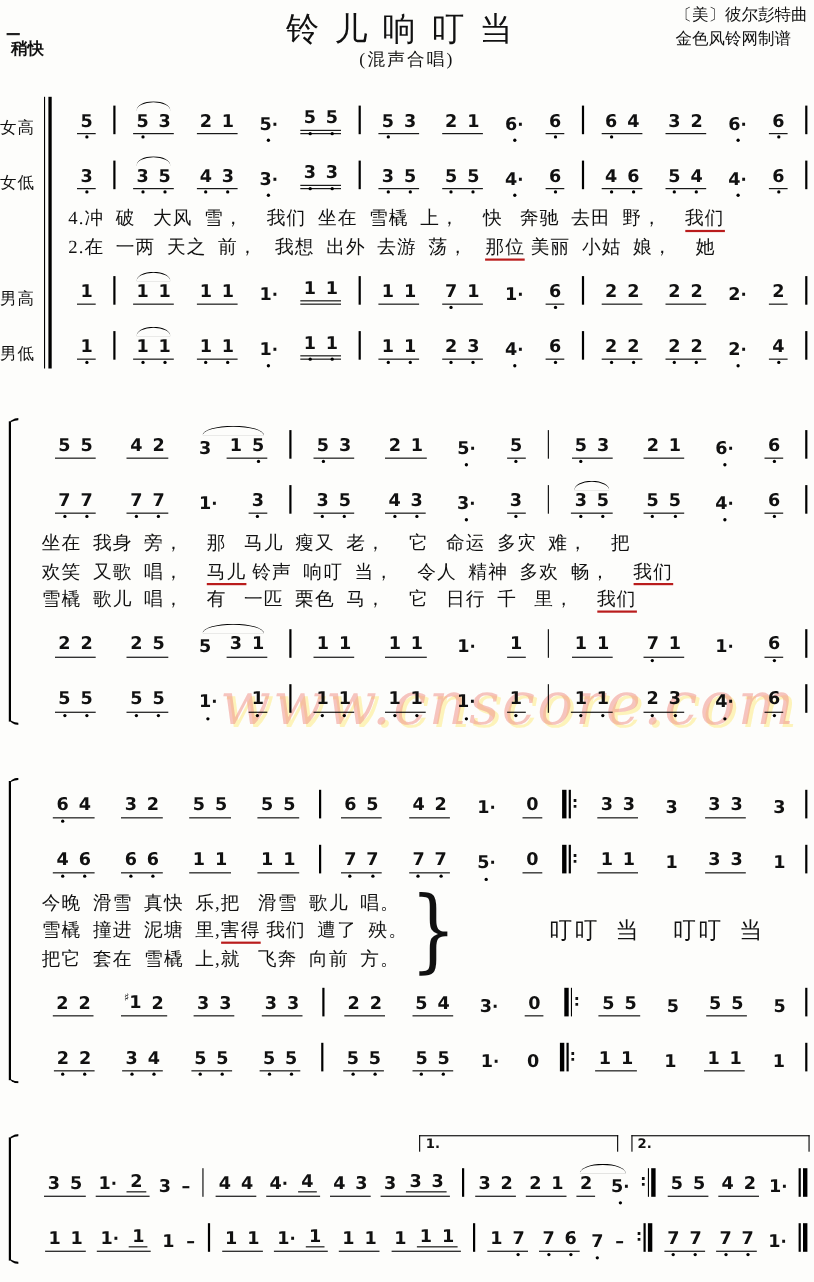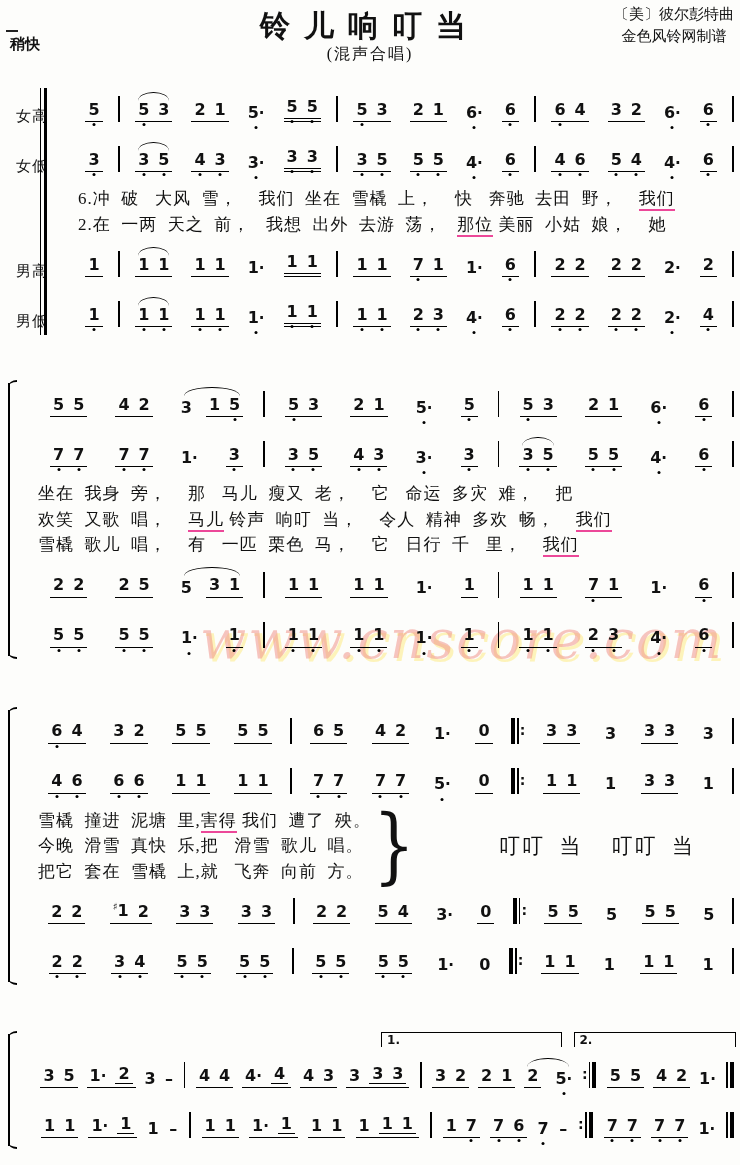--- a/index.html
+++ b/index.html
@@ -1,44 +1,44 @@
 <!DOCTYPE html>
 <html><head>
 <meta charset="utf-8">
 <style>
   html,body{margin:0;padding:0;background:#fff;}
   .page{position:relative;width:740px;height:1165px;background:#fdfdfb;color:#111;
         font-family:"Liberation Serif",serif;overflow:hidden;}
   
   .hdr{position:relative;height:84px;z-index:2;}
   .title{position:absolute;left:0;right:0;top:6px;text-align:center;font-size:30px;
-         font-weight:bold;letter-spacing:14px;}
+         font-weight:normal;letter-spacing:14px;}
   .subtitle{position:absolute;left:0;right:0;top:44px;text-align:center;font-size:16px;letter-spacing:2px;}
-  .credits{position:absolute;right:6px;top:4px;text-align:center;font-size:15px;line-height:1.45;}
+  .credits{position:absolute;right:6px;top:4px;text-align:left;font-size:15px;line-height:1.45;}
   .tempo{position:absolute;left:10px;top:30px;font-size:15px;font-weight:bold;}
   .tempo-dash{display:block;width:12px;border-top:2px solid #222;margin:0 0 3px -4px;}
   
   .wm1{position:absolute;top:455px;left:84px;z-index:0;font-size:120px;font-weight:bold;
        font-family:"DejaVu Serif",serif;letter-spacing:8px;color:rgba(240,130,120,.50);
        text-shadow:4px 4px 0 rgba(252,240,170,.85), -2px 2px 0 rgba(252,214,205,.7);}
   .wm2{position:absolute;top:608px;left:200px;z-index:0;font-size:54px;font-style:italic;
        font-family:"DejaVu Serif",serif;letter-spacing:2px;color:rgba(240,150,140,.55);
        text-shadow:3px 3px 0 rgba(252,240,170,.8);}
   
   .system{position:relative;z-index:1;}
   .sysbar{position:absolute;left:8px;top:4px;bottom:4px;width:8px;border-left:2px solid #000;}
   .sysbar::before{content:"";position:absolute;top:-3px;left:-2px;width:9px;height:7px;
                   border-top:2px solid #000;border-top-left-radius:9px 7px;}
   .sysbar::after{content:"";position:absolute;bottom:-3px;left:-2px;width:9px;height:7px;
                  border-bottom:2px solid #000;border-bottom-left-radius:9px 7px;}
   .sysbar.dbl{left:40px;border-left:1.5px solid #000;}
   .sysbar.dbl::before,.sysbar.dbl::after{display:none;}
   .sysbar.dbl span{position:absolute;left:3px;top:0;bottom:0;width:3px;background:#000;display:block;}
   .content{padding-left:24px;padding-right:4px;}
-  .sys1 .content{padding-left:16px;}
+  .sys1 .content{padding-left:0;}
   .vrow{display:flex;align-items:flex-end;}
   .vlabel{flex:none;width:48px;font-size:15px;letter-spacing:1px;padding-bottom:8px;}
   .sys1 .mline{flex:1;}
   
   .mline{display:flex;align-items:flex-end;padding:12px 2px 12px 6px;
          font-family:"DejaVu Sans",sans-serif;font-weight:700;font-size:16px;}
   .meas{display:inline-flex;justify-content:space-around;align-items:flex-end;padding:0 6px;min-width:0;}
   .grp{display:inline-flex;align-items:flex-end;gap:9px;border-bottom:1.6px solid #000;
        padding:0 3px 2px 3px;}
   .grp .grp{padding-bottom:0;margin-bottom:1px;}
@@ -51,21 +51,21 @@
                   width:3px;height:3px;border-radius:50%;background:#000;}
   .adot{font-size:15px;}
   .acc{font-size:10px;vertical-align:super;}
   .barwrap{display:inline-flex;align-items:center;gap:2px;align-self:center;}
   .bl{display:inline-block;width:1.6px;height:26px;background:#000;}
   .bl.thick{width:4px;}
   .rep{font-size:14px;font-weight:bold;}
   
   .lyrblock{padding:2px 0 2px 14px;}
   .lyr{font-size:17px;line-height:1.5;white-space:pre;letter-spacing:1px;}
-  .ul{border-bottom:2px solid #ec4899;padding-bottom:1px;}
+  .ul{border-bottom:2px solid #b91c1c;padding-bottom:1px;}
   .lyrwrap{display:flex;align-items:center;}
   .brace{font-size:66px;font-weight:400;transform:scaleY(1.25);line-height:1;
          font-family:"DejaVu Serif",serif;margin-left:2px;}
   .interj{font-size:21px;letter-spacing:2px;white-space:pre;margin-left:84px;}
   
   .sys4 .content{position:relative;padding-top:20px;}
   .volta{position:absolute;top:2px;height:15px;border:1.6px solid #000;border-bottom:none;
          font-size:12px;font-weight:bold;font-family:"DejaVu Sans",sans-serif;
          padding:0 0 0 5px;box-sizing:border-box;}
   .volta1{left:51.5%;width:24.5%;}
@@ -224,21 +224,21 @@
               <span class="grp">
                 <span class="note lo">6</span>
               </span>
             </span>
             <span class="barwrap">
               <span class="bl"></span>
             </span>
           </div>
       </div>
       <div class="lyrblock" style="margin-left:48px">
-        <div class="lyr"><span>6.冲  破   大风  雪，    我们  坐在  雪橇  上，    快   奔驰  去田  野，    </span><span class="ul">我们</span></div>
+        <div class="lyr"><span>4.冲  破   大风  雪，    我们  坐在  雪橇  上，    快   奔驰  去田  野，    </span><span class="ul">我们</span></div>
         <div class="lyr"><span>2.在  一两  天之  前，   我想  出外  去游  荡，   </span><span class="ul">那位</span><span> 美丽  小姑  娘，    她</span></div>
       </div>
       <div class="vrow">
         <span class="vlabel">男高</span>
         <div class="mline">
             <span class="meas" style="flex-grow: 1;">
               <span class="grp">
                 <span class="note">1</span>
               </span>
             </span>
@@ -718,22 +718,22 @@
               <span class="note">3</span>
             </span>
             <span class="note">1</span>
           </span>
           <span class="barwrap">
             <span class="bl"></span>
           </span>
         </div>
       <div class="lyrwrap">
         <div class="lyrblock">
+          <div class="lyr"><span>今晚  滑雪  真快  乐,把   滑雪  歌儿  唱。</span></div>
           <div class="lyr"><span>雪橇  撞进  泥塘  里,</span><span class="ul">害得</span><span> 我们  遭了  殃。</span></div>
-          <div class="lyr"><span>今晚  滑雪  真快  乐,把   滑雪  歌儿  唱。</span></div>
           <div class="lyr"><span>把它  套在  雪橇  上,就   飞奔  向前  方。</span></div>
         </div>
         <div class="brace">}</div>
         <div class="interj">叮叮  当    叮叮  当</div>
       </div>
       <div class="mline">
           <span class="meas" style="flex-grow: 4;">
             <span class="grp">
               <span class="note">2</span>
               <span class="note">2</span>

